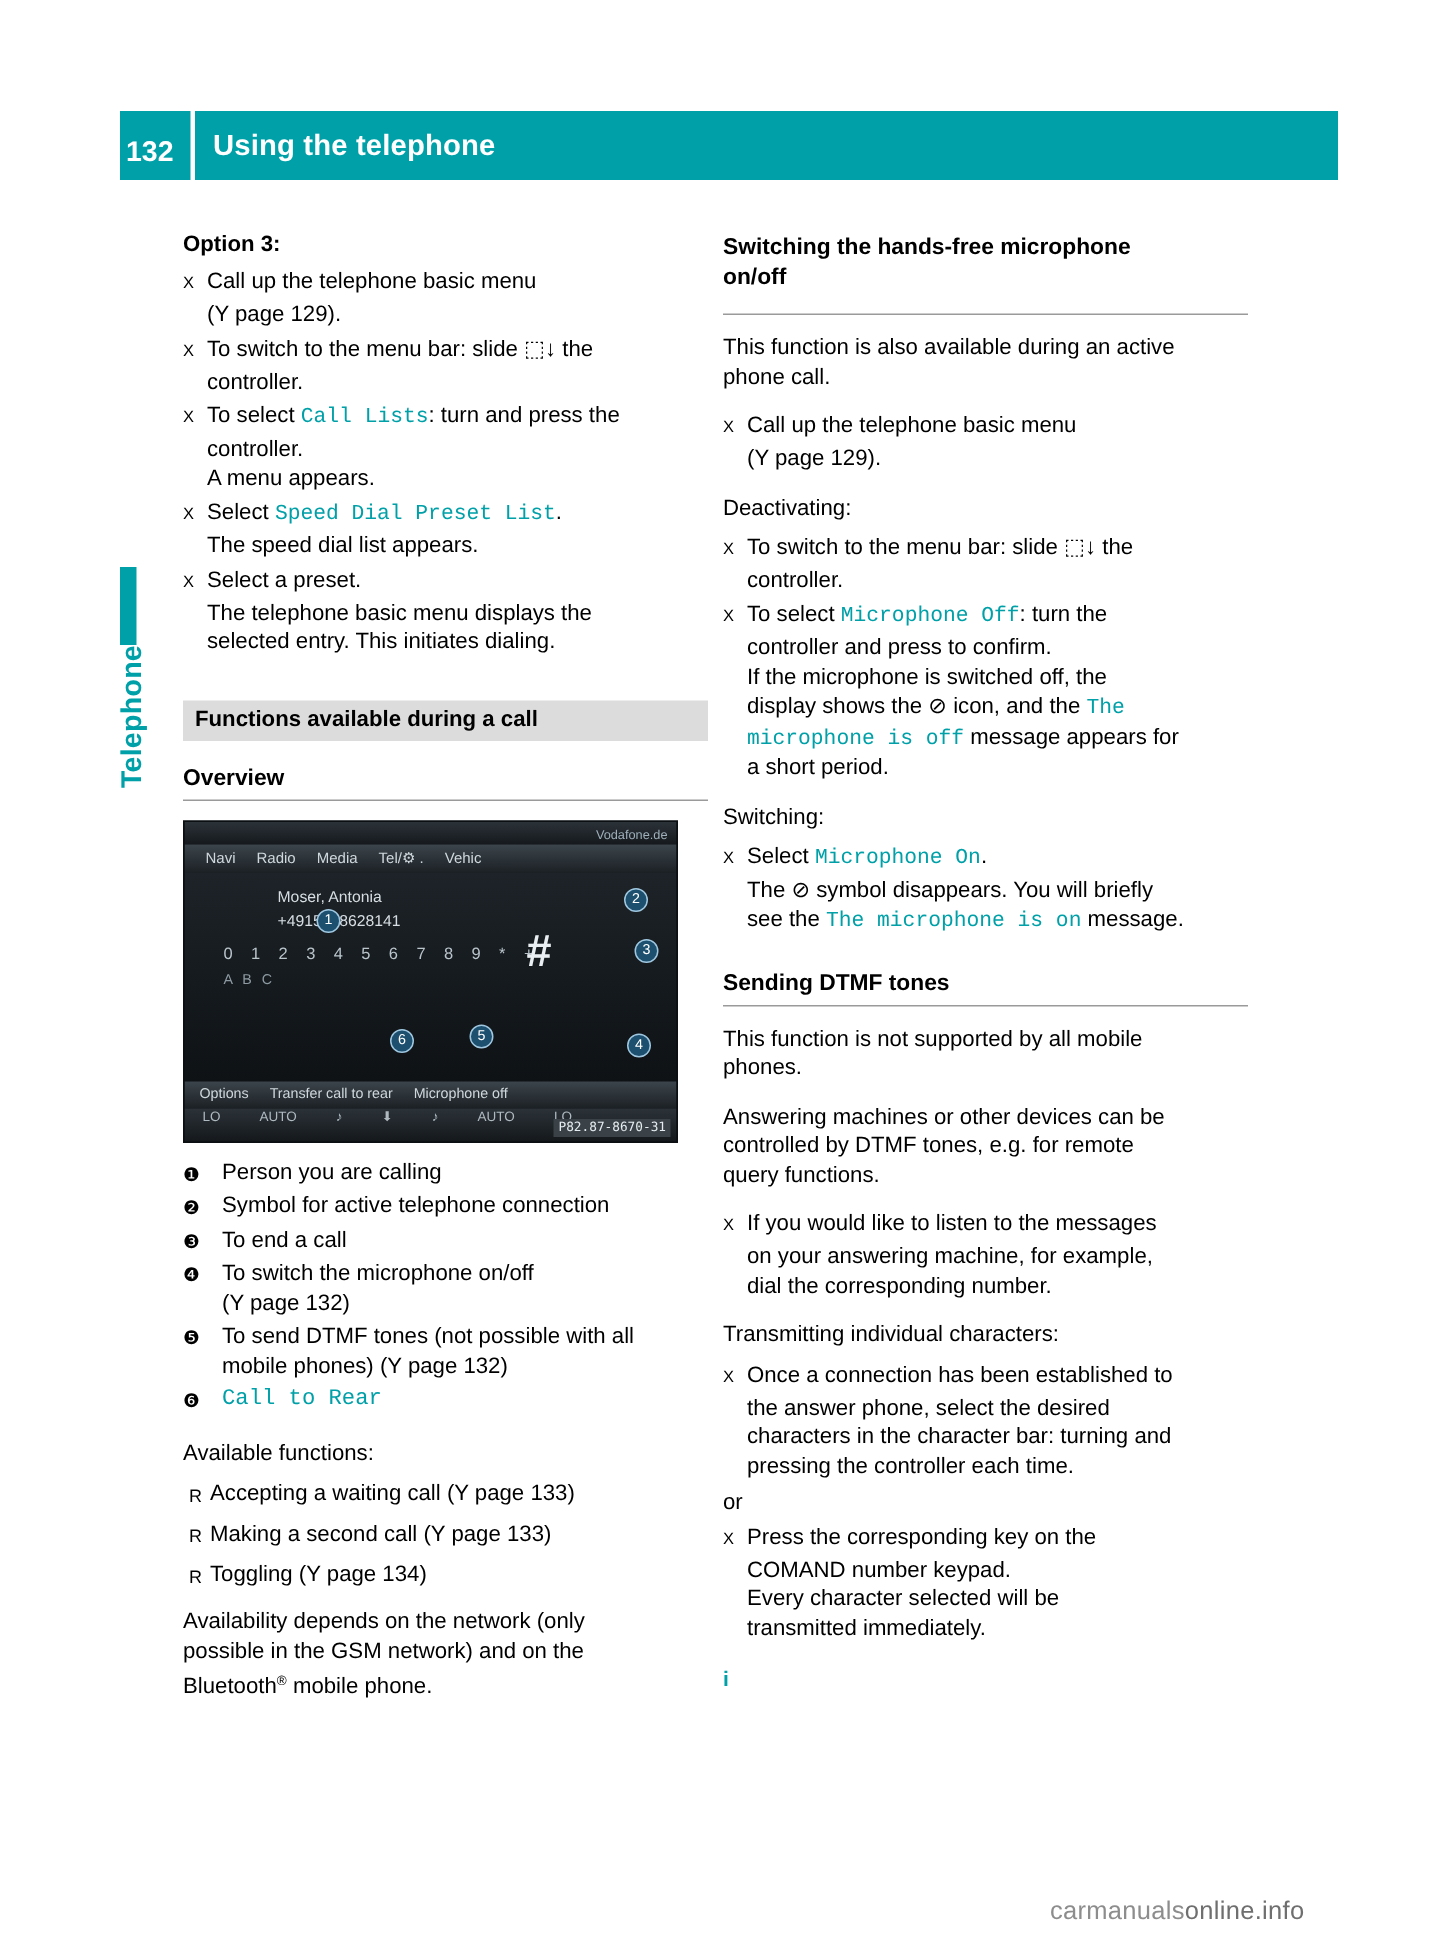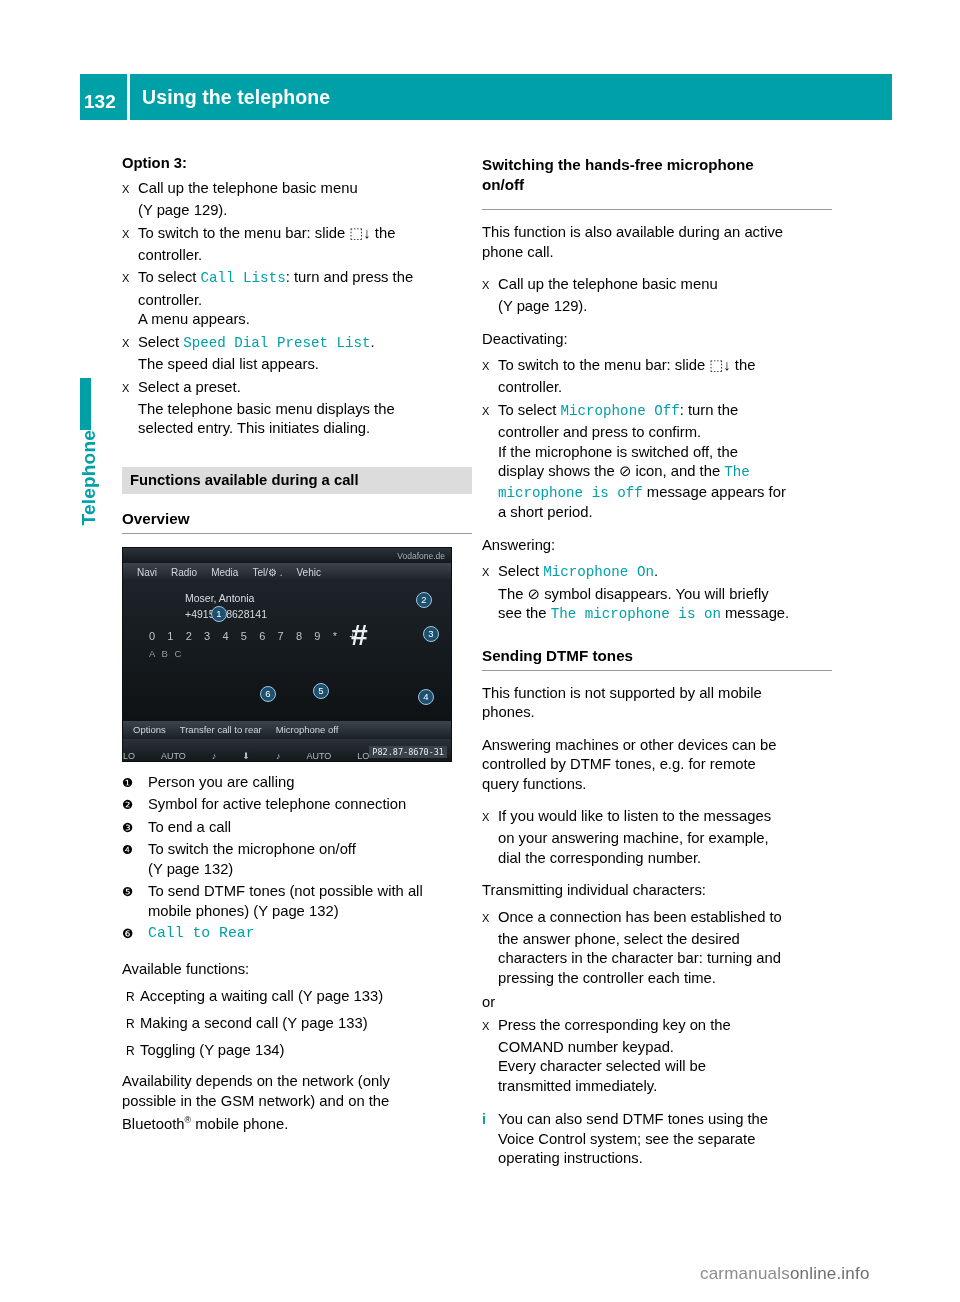--- a/index.html
+++ b/index.html
@@ -139,22 +139,22 @@
   }
   .shot .optbar {
     position:absolute; left:0; bottom:22px; right:0; height:18px;
     background:linear-gradient(#3c454c,#1b2024);
     color:#cfd8dd; font-size:9.5px; display:flex; align-items:center;
     padding-left:10px; gap:14px;
   }
   .shot .botbar {
     position:absolute; left:0; bottom:0; right:0; height:22px;
     background:linear-gradient(#2b3238,#14181b);
-    color:#aeb9c0; font-size:9px; display:flex; align-items:flex-end; gap:26px;
-    padding-left:0;
+    color:#aeb9c0; font-size:9px; display:flex; align-items:flex-start; gap:26px;
+    padding-left:12px;
   }
   .shot .code {
     position:absolute; right:4px; bottom:3px; color:#e6ecef; font-size:8.5px;
     background:#3a4248; padding:1px 3px; font-family:"DejaVu Sans Mono", monospace;
   }
   .callout {
     position:absolute; width:16px; height:16px; border-radius:50%;
     background:#1d4f6e; color:#fff; font-size:9.5px;
     display:flex; align-items:center; justify-content:center;
     border:1px solid #9fc7e0;
@@ -354,21 +354,21 @@
   <div class="indent">If the microphone is switched off, the</div>
   <div class="indent">
     <span>display shows the </span><span>⊘</span><span> icon, and the </span><span class="mono">The</span>
   </div>
   <div class="indent">
     <span class="mono">microphone is off</span><span> message appears for</span>
   </div>
   <div class="indent">a short period.</div>
 
   <div class="gap"></div>
-  <div class="line">Answering:</div>
+  <div class="line">Switching:</div>
   <div class="gap-s"></div>
 
   <div class="xrow">
     <div class="mk">X</div>
     <div class="tx"><span>Select </span><span class="mono">Microphone On</span><span>.</span></div>
   </div>
   <div class="indent">
     <span>The </span><span>⊘</span><span> symbol disappears. You will briefly</span>
   </div>
   <div class="indent">
@@ -413,23 +413,18 @@
   <div class="xrow" style="margin-top:3px;">
     <div class="mk">X</div>
     <div class="tx">Press the corresponding key on the</div>
   </div>
   <div class="indent">COMAND number keypad.</div>
   <div class="indent">Every character selected will be</div>
   <div class="indent">transmitted immediately.</div>
 
   <div class="inforow">
     <div class="ic">i</div>
-    <div class="tx">
-      <span>You can also send DTMF tones using the</span><br>
-      <span>Voice Control system; see the separate</span><br>
-      <span>operating instructions.</span>
-    </div>
   </div>
 </div>
 
 <div class="watermark">
   <span>carmanuals</span><span class="wm-b">online.info</span>
 </div>
 
 </body></html>

